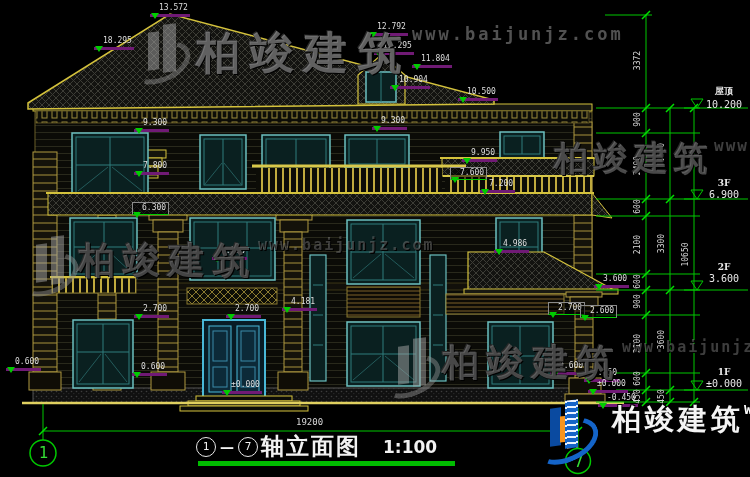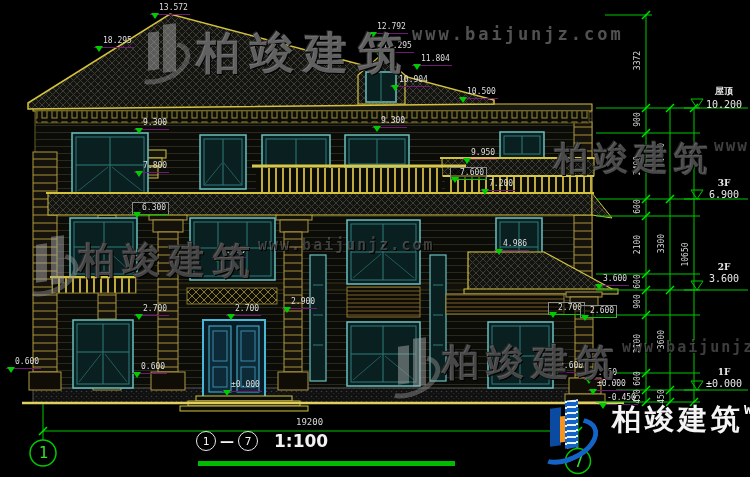--- a/index.html
+++ b/index.html
@@ -2,21 +2,21 @@
 <html><head>
 <meta charset="utf-8">
 <style>
   html,body{margin:0;padding:0;background:#000;}
   #canvas{position:relative;width:750px;height:477px;background:#000;overflow:hidden;
           font-family:"DejaVu Sans",sans-serif;}
   svg{position:absolute;left:0;top:0;z-index:1;}
 
   
   .mk{position:absolute;z-index:6;color:#dedede;font:8px/1.2 "DejaVu Sans Mono",monospace;white-space:nowrap}
-  .mk .tx{display:inline-block;padding:0 2px 1px 9px;border-bottom:1px solid #701a75}
+  .mk .tx{display:inline-block;padding:0 2px 1px 9px;border-bottom:3px solid #701a75}
   .mk::after{content:"";position:absolute;left:1px;top:10px;width:0;height:0;
              border-left:4px solid transparent;border-right:4px solid transparent;border-top:6px solid #00cc00}
   .mk.bx .tx{border:1px solid #8a8a8a;border-bottom:1px solid #00cc00;background:rgba(0,0,0,.55)}
 
   
   .cl{position:absolute;z-index:6;width:34px;text-align:center;color:#d8d8d8;
       font:8px "DejaVu Sans Mono",monospace;transform:rotate(-90deg);transform-origin:center;white-space:nowrap}
 
   
   .rl{position:absolute;z-index:6;width:52px;text-align:center;line-height:10px;color:#e8e8e8}
@@ -28,21 +28,21 @@
 
   
   .odim{position:absolute;z-index:6;color:#d8d8d8;font:9px "DejaVu Sans Mono",monospace}
 
   
   .title{position:absolute;left:196px;top:431px;z-index:7;display:flex;align-items:center;gap:3px;color:#f2f2f2}
   .cnum{display:inline-flex;width:18px;height:18px;border:1.5px solid #e8e8e8;border-radius:50%;
         align-items:center;justify-content:center;font:11px "DejaVu Sans Mono",monospace;flex:0 0 auto}
   .tdash{font:bold 14px "DejaVu Sans",sans-serif;margin:0 1px}
   .tname{font-size:23px;font-weight:bold;letter-spacing:2px}
-  .tscale{font-size:17px;font-weight:bold;margin-left:13px}
+  .tscale{font-size:17px;font-weight:bold;margin-left:19px}
   .tbar{position:absolute;left:198px;top:461px;width:257px;height:5px;background:#00bc00;z-index:7}
 
   
   .wm{position:absolute;z-index:9;display:flex;align-items:flex-start;gap:10px;pointer-events:none}
   .wm .col{display:flex;}
   .wm .brand{font-weight:bold;white-space:nowrap;text-shadow:1px 1px 0 #000,-1px -1px 0 #2a2a2a}
   .wm .url{font-weight:bold;white-space:nowrap;font-family:"DejaVu Sans Mono",monospace;
            text-shadow:1px 1px 0 #000}
   .wg{position:relative;flex:0 0 auto}
   .wg i{position:absolute;display:block}
@@ -337,21 +337,21 @@
 <div class="mk" style="left:134px;top:118px"><span class="tx">9.300</span></div>
 <div class="mk" style="left:372px;top:116px"><span class="tx">9.300</span></div>
 <div class="mk" style="left:134px;top:161px"><span class="tx">7.800</span></div>
 <div class="mk" style="left:462px;top:148px"><span class="tx">9.950</span></div>
 <div class="mk bx" style="left:450px;top:167px"><span class="tx">7.600</span></div>
 <div class="mk" style="left:480px;top:179px"><span class="tx">7.200</span></div>
 <div class="mk bx" style="left:132px;top:202px"><span class="tx">6.300</span></div>
 <div class="mk" style="left:494px;top:239px"><span class="tx">4.986</span></div>
 <div class="mk" style="left:212px;top:246px"><span class="tx">4.750</span></div>
 <div class="mk" style="left:594px;top:274px"><span class="tx">3.600</span></div>
-<div class="mk" style="left:282px;top:297px"><span class="tx">2.900</span></div>
+<div class="mk" style="left:282px;top:297px"><span class="tx">4.181</span></div>
 <div class="mk" style="left:134px;top:304px"><span class="tx">2.700</span></div>
 <div class="mk" style="left:226px;top:304px"><span class="tx">2.700</span></div>
 <div class="mk bx" style="left:548px;top:302px"><span class="tx">2.700</span></div>
 <div class="mk bx" style="left:580px;top:305px"><span class="tx">2.600</span></div>
 <div class="mk" style="left:6px;top:357px"><span class="tx">0.600</span></div>
 <div class="mk" style="left:132px;top:362px"><span class="tx">0.600</span></div>
 <div class="mk" style="left:550px;top:361px"><span class="tx">0.600</span></div>
 <div class="mk" style="left:584px;top:368px"><span class="tx">0.450</span></div>
 <div class="mk" style="left:222px;top:380px"><span class="tx">±0.000</span></div>
 <div class="mk" style="left:588px;top:379px"><span class="tx">±0.000</span></div>
@@ -383,20 +383,21 @@
   <span class="rln">1F</span><br><span class="rlv">±0.000</span></div>
 
 <div class="odim" style="left:296px;top:417px">19200</div>
 <div class="bub" style="left:39px;top:444px">1</div>
 <div class="bub" style="left:574px;top:453px">7</div>
 
 <div class="title">
   <span class="cnum">1</span>
   <span class="tdash">—</span>
   <span class="cnum">7</span>
+  <span class="tname">轴立面图</span>
   <span class="tscale">1:100</span>
 </div>
 <div class="tbar"></div>
 
 <div class="wm wm1">
   <span class="wg" style="width:48px;height:56px">
         <i class="sw"></i>
         <i class="b1"></i>
         <i class="b2"></i>
       </span>

